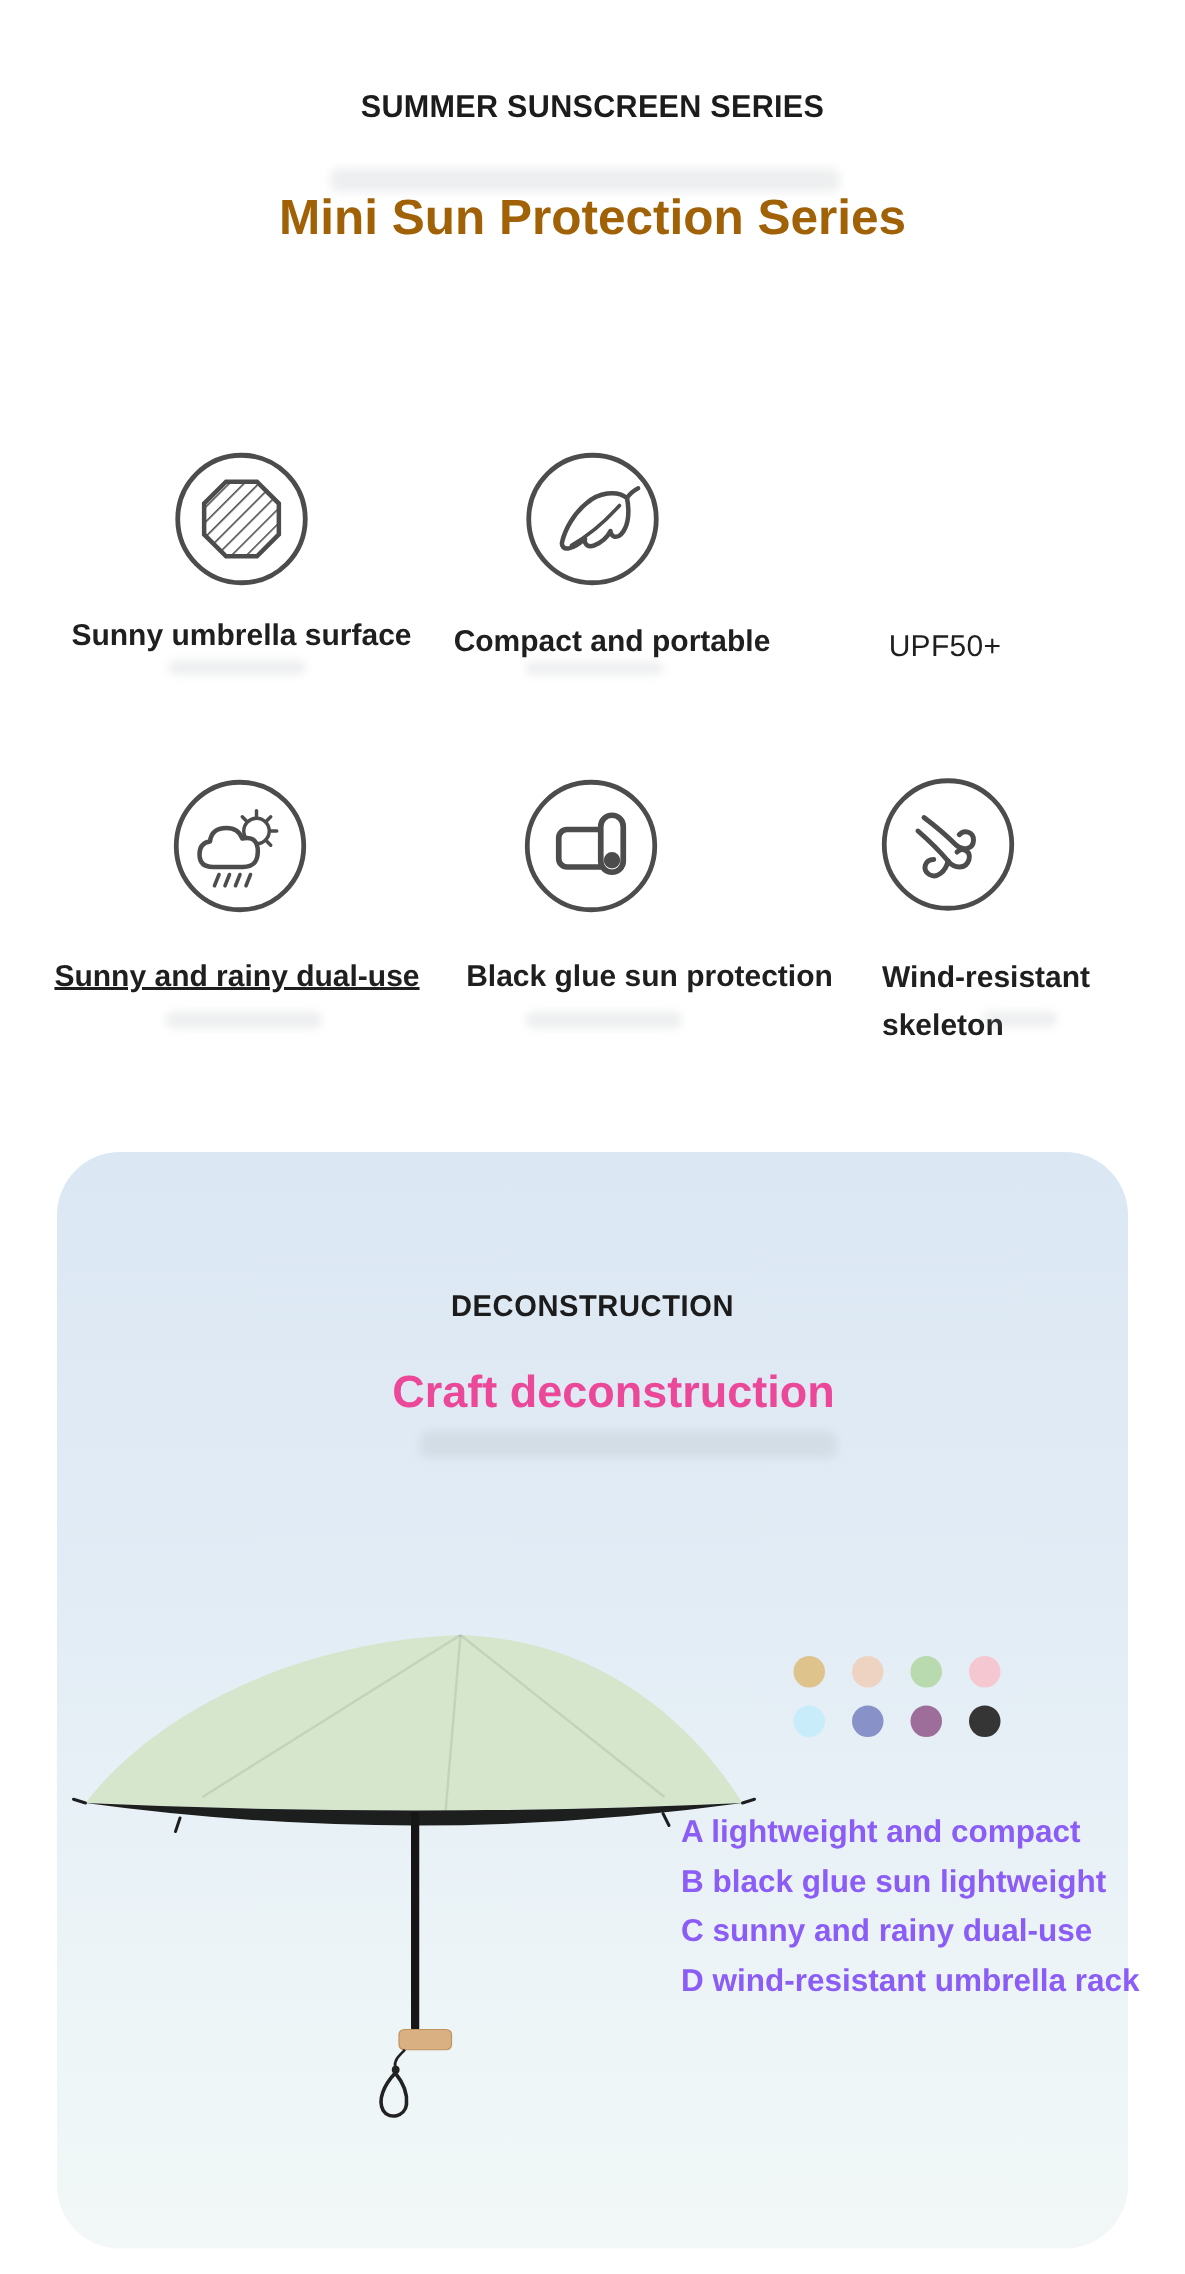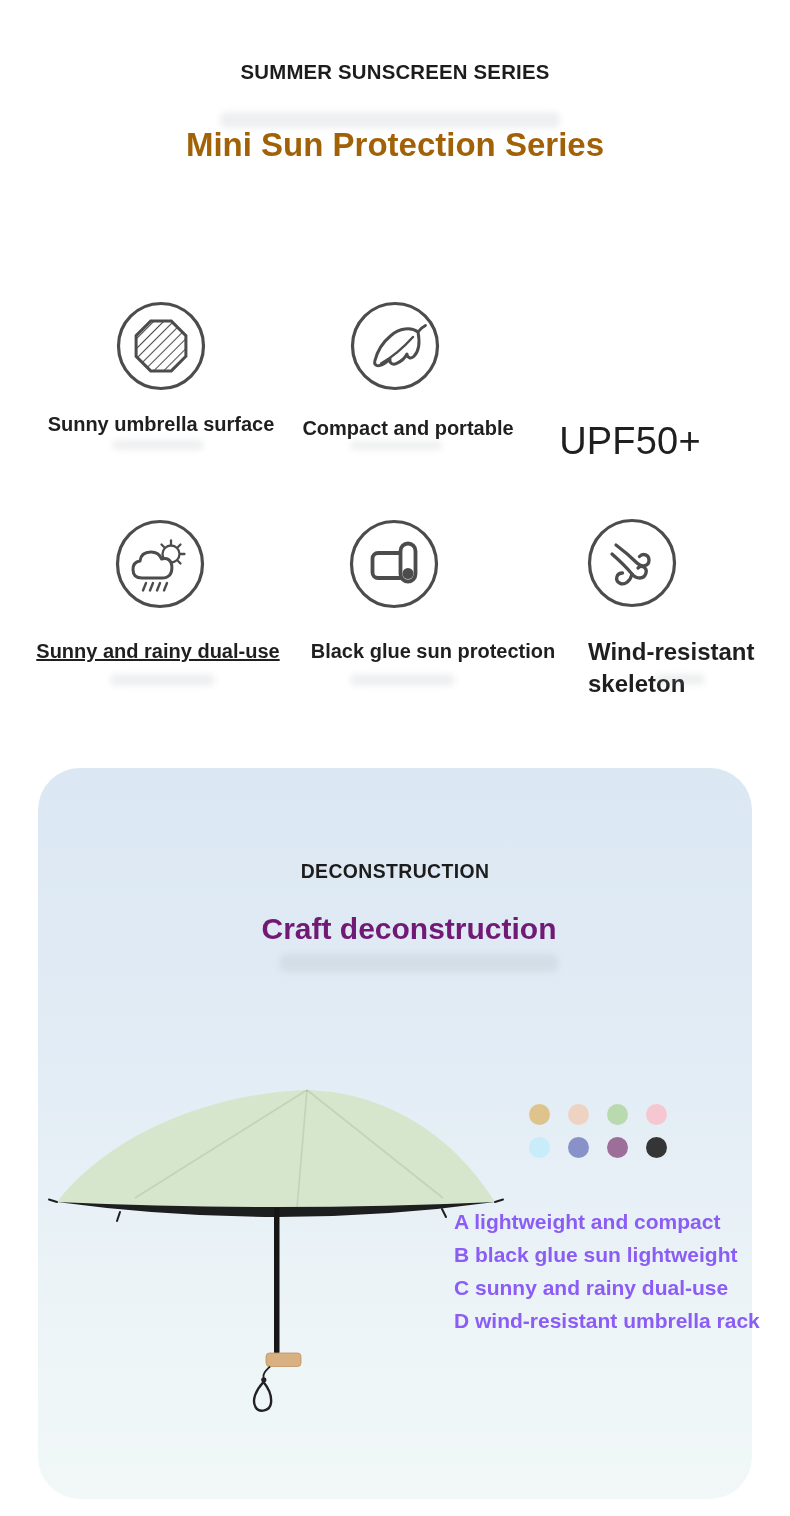--- a/index.html
+++ b/index.html
@@ -9,32 +9,32 @@
 
   
   .eyebrow{top:60px;left:0;width:790px;text-align:center;font-size:21px;font-weight:700;
            letter-spacing:.2px;transform:scaleX(.97);}
   .main-title{top:126px;left:0;width:790px;text-align:center;font-size:33px;font-weight:700;color:#a16207;}
 
   
   .ficon{width:92px;height:92px;}
   .ficon svg{display:block;width:92px;height:92px;}
   .flabel{font-size:20px;font-weight:700;text-align:center;white-space:nowrap;color:#1f1f1f;}
-  .upf{font-size:38px;font-weight:400;letter-spacing:.2px;text-align:center;}
-  .flabel2{font-size:24px;font-weight:700;text-align:left;line-height:32px;color:#1f1f1f;}
+  .upf{font-size:20px;font-weight:400;letter-spacing:.2px;text-align:center;}
+  .flabel2{font-size:20px;font-weight:700;text-align:left;line-height:32px;color:#1f1f1f;}
 
   
   .ghost{background:rgba(150,156,163,.16);filter:blur(3px);border-radius:6px;}
 
   
   .panel{left:38px;top:768px;width:714px;height:731px;border-radius:42px;
          background:linear-gradient(180deg,#dbe7f3 0%,#e2ecf5 40%,#ecf4f7 75%,#f2f8f7 100%);}
   .decon-eyebrow{top:860px;left:0;width:790px;text-align:center;font-size:20px;font-weight:700;
                  letter-spacing:.4px;transform:scaleX(.97);}
-  .decon-title{top:912px;left:28px;width:762px;text-align:center;font-size:30px;font-weight:700;color:#701a75;}
+  .decon-title{top:912px;left:28px;width:762px;text-align:center;font-size:30px;font-weight:700;color:#ec4899;}
 
   
   .swatches{left:529px;top:1104px;display:grid;grid-template-columns:repeat(4,21px);
             column-gap:18px;row-gap:12px;}
   .swatch{width:21px;height:21px;border-radius:50%;}
 
   
   .points{left:454px;top:1205px;font-size:21px;font-weight:700;line-height:33px;color:#8b5cf6;}
 
   .umbrella-svg{left:45px;top:1082px;width:460px;height:332px;}

